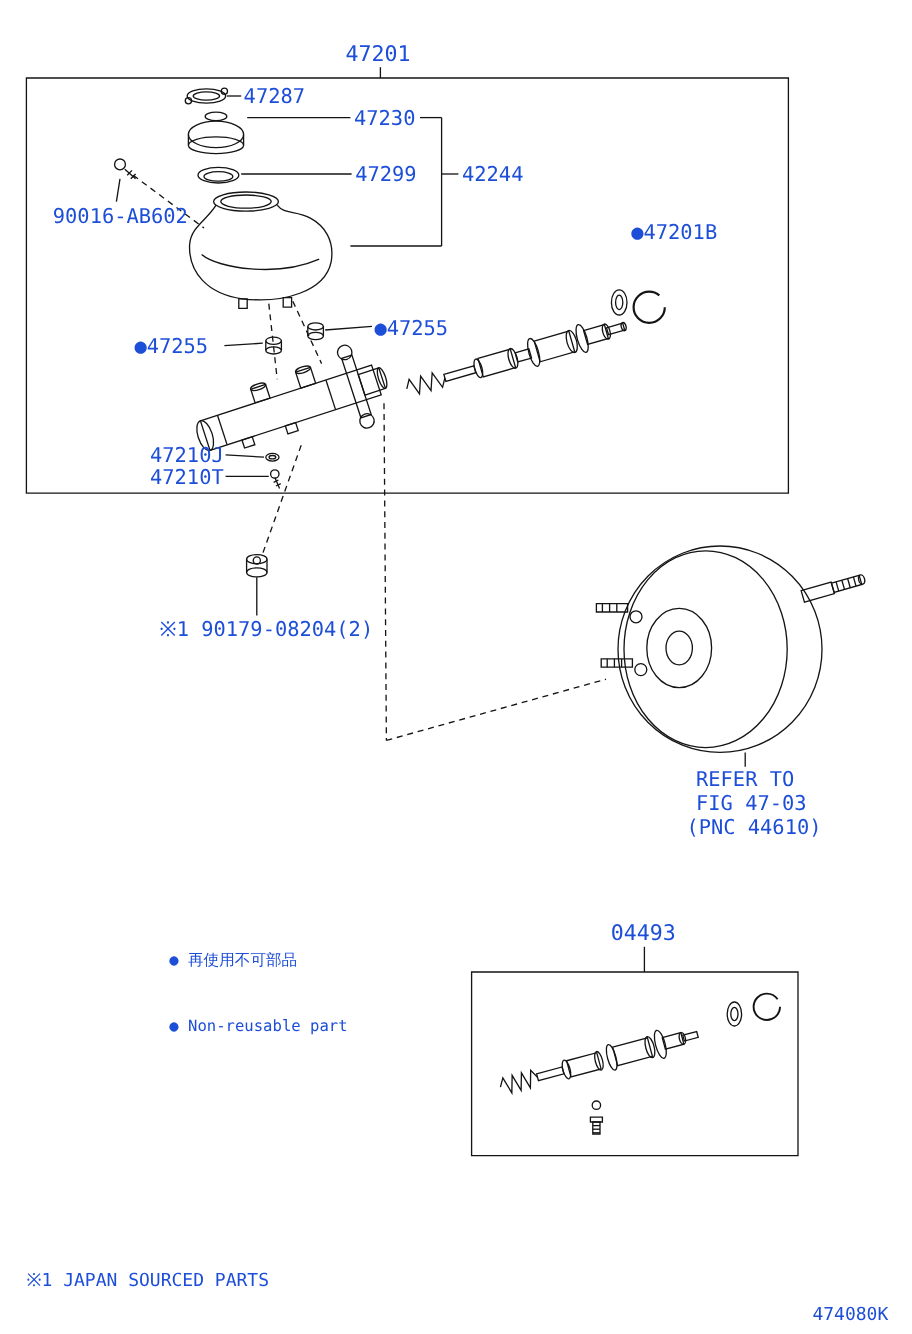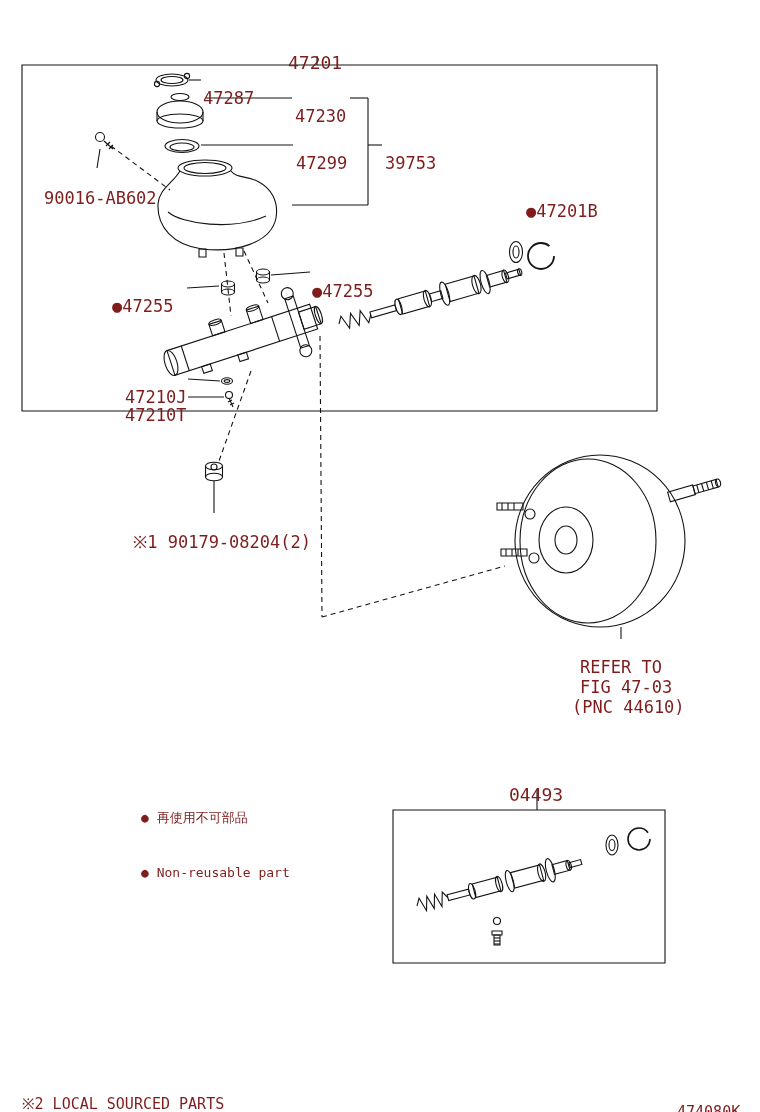--- a/index.html
+++ b/index.html
@@ -8,22 +8,21 @@
     width:760px;height:1112px;
     background:#fff;color:#000;
     font-family:"DejaVu Sans Mono", monospace;
     overflow:hidden;
   }
   .label{
     position:absolute;
     font-size:17px;
     line-height:20px;
     white-space:pre;
-    color:#7f1d1d;
-    margin-top:17px;
+    color:#1d4ed8;
   }
   .label.big{font-size:18px;}
   .label.sm{font-size:13px;}
   .label.md{font-size:15px;}
   svg{position:absolute;left:0;top:0;}
   svg *{vector-effect:non-scaling-stroke;}
 </style>
 </head>
 <body>
 
@@ -225,35 +224,35 @@
       </g>
 
     </g>
   </svg>
 
   <div class="label big" style="left:288px;top:36px;">47201</div>
 
   <div class="label" style="left:203px;top:71px;">47287</div>
   <div class="label" style="left:295px;top:89px;">47230</div>
   <div class="label" style="left:296px;top:136px;">47299</div>
-  <div class="label" style="left:385px;top:136px;">39753</div>
+  <div class="label" style="left:385px;top:136px;">42244</div>
   <div class="label" style="left:44px;top:171px;">90016-AB602</div>
   <div class="label" style="left:526px;top:184px;text-align:center;">●47201B</div>
   <div class="label" style="left:312px;top:264px;">●47255</div>
   <div class="label" style="left:112px;top:279px;">●47255</div>
   <div class="label" style="left:125px;top:370px;">47210J</div>
   <div class="label" style="left:125px;top:388px;">47210T</div>
 
   <div class="label" style="left:133px;top:515px;">※1 90179-08204(2)</div>
 
   <div class="label" style="left:580px;top:640px;text-align:right;">REFER TO</div>
   <div class="label" style="left:580px;top:660px;">FIG 47-03</div>
   <div class="label" style="left:572px;top:680px;">(PNC 44610)</div>
 
   <div class="label big" style="left:509px;top:768px;">04493</div>
 
   <div class="label sm" style="left:141px;top:791px;">● 再使用不可部品</div>
   <div class="label sm" style="left:141px;top:846px;text-align:center;">● Non-reusable part</div>
 
-  <div class="label md" style="left:22px;top:1077px;">※2 LOCAL SOURCED PARTS</div>
+  <div class="label md" style="left:22px;top:1057px;">※1 JAPAN SOURCED PARTS</div>
   <div class="label md" style="left:677px;top:1085px;">474080K</div>
 
 </div>
 
 </body></html>

